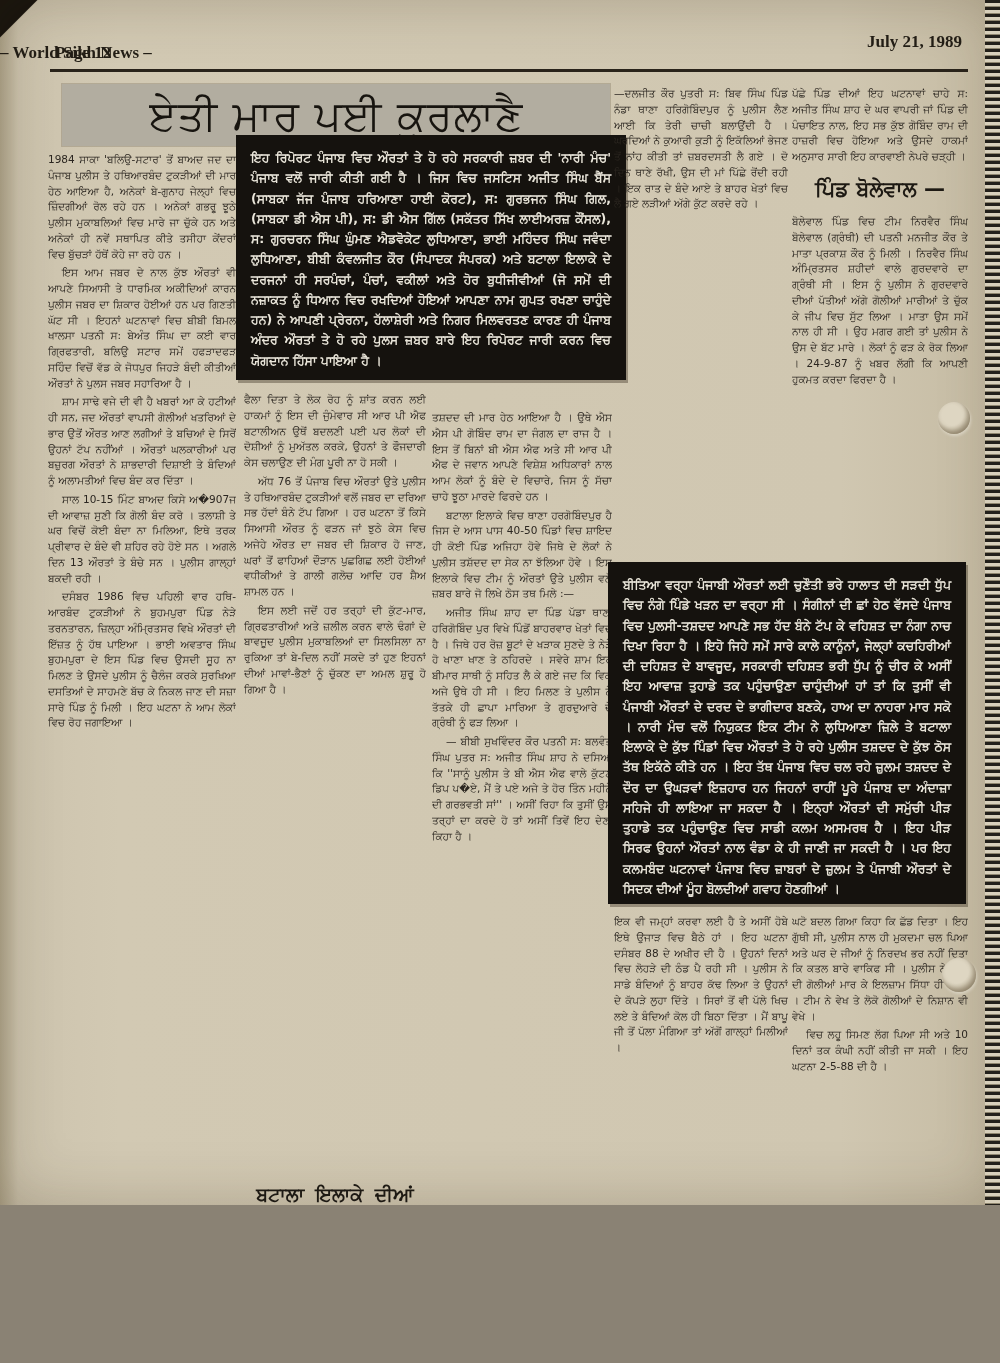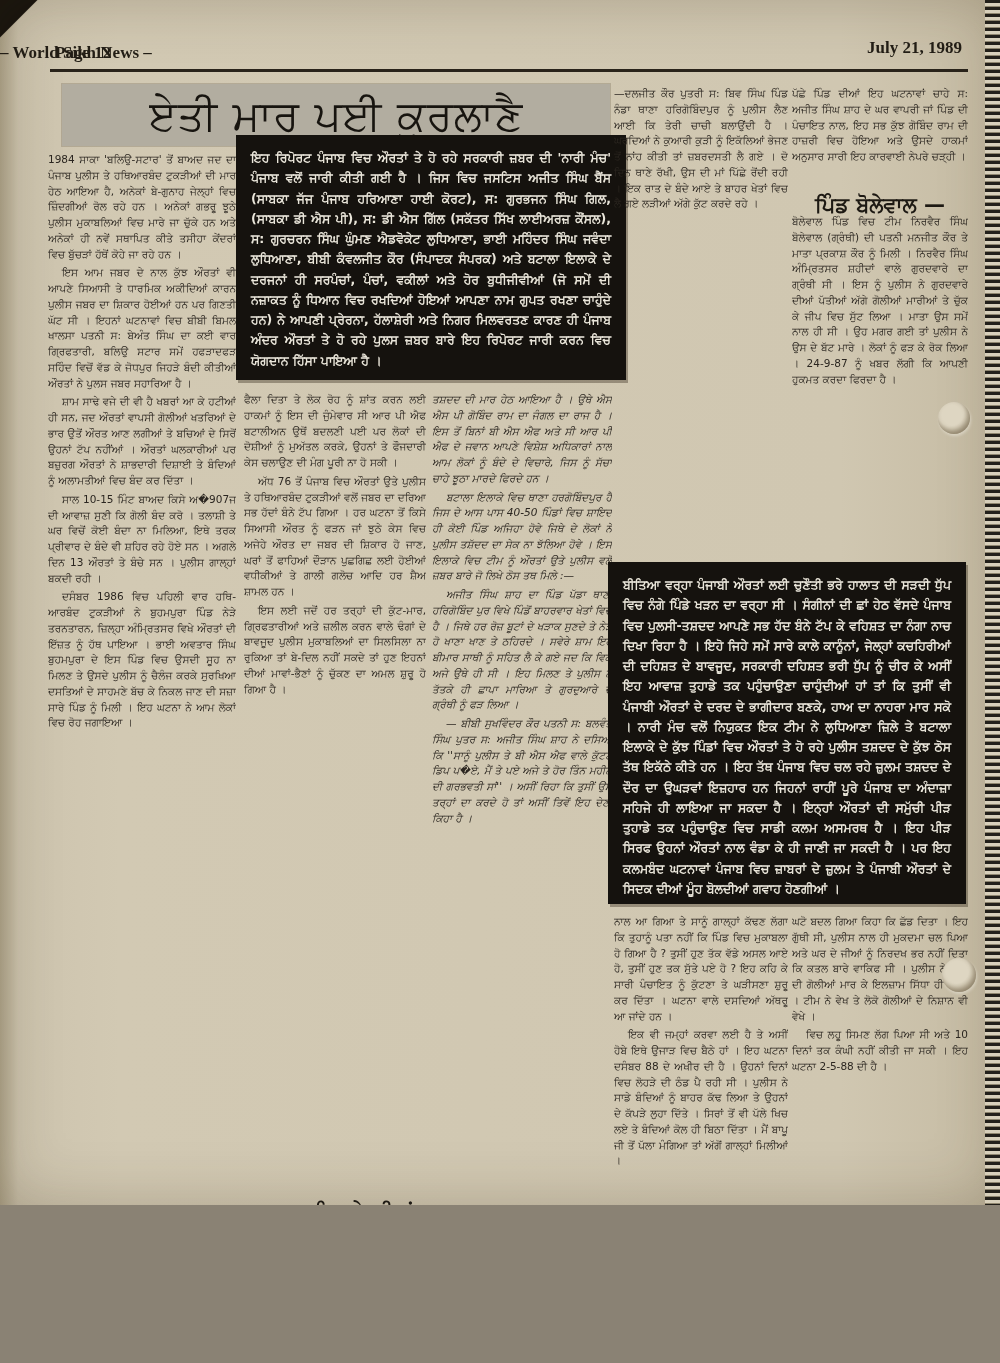--- a/index.html
+++ b/index.html
@@ -22,36 +22,36 @@
     box-shadow:0 0 0 1px rgba(90,80,60,.25);display:flex;align-items:center;justify-content:center;}
   #headline{font-size:42px;font-weight:normal;color:#17140f;letter-spacing:1px;white-space:nowrap;overflow:hidden;}
   
   .blackbox{background:#15120e;color:#eae6da;font-weight:bold;font-size:12.5px;line-height:1.62;
     text-align:justify;padding:13px 15px;box-sizing:border-box;overflow:hidden;
     box-shadow:2px 3px 0 rgba(40,30,15,.35);}
   
   .col{font-size:10.5px;line-height:1.5;text-align:justify;overflow:hidden;}
   .col p{margin:0 0 3px 0;text-indent:14px;}
   .col p:first-child{text-indent:0;}
-  .subhead{font-weight:bold;color:#1d1913;text-align:center;line-height:1.25;margin-top:16px;}
+  .subhead{font-weight:bold;color:#1d1913;text-align:center;line-height:1.25;}
   
   .hole{border-radius:50%;background:radial-gradient(circle at 40% 35%,#ded6c2 0 45%,#cfc6b0 60%,#b7ac93 100%);
     box-shadow:inset -2px -3px 5px rgba(80,65,40,.45),1px 2px 3px rgba(255,255,250,.35);}
   #spiral{right:0;top:0;width:15px;height:1363px;
     background:repeating-linear-gradient(180deg,#23201a 0 3px,#d8d0bb 3px 6px,#8f866f 6px 7px);}
   .smudge{background:rgba(110,105,100,.18);filter:blur(2px);border-radius:3px;}
 </style>
 </head>
 <body>
 
 <div id="scan">
 
   <div class="abs hdr" style="left:55px;top:43px;">Page 12</div>
   <div class="abs hdr" style="left:0;top:43px;width:1000px;text-align:left;">– World Sikh News –</div>
-  <div class="abs hdr" style="right:38px;top:38px;">July 21, 1989</div>
+  <div class="abs hdr" style="right:38px;top:32px;">July 21, 1989</div>
   <div class="abs" id="rule"></div>
 
   <div class="abs" id="headline-band">
     <div id="headline">ਏਤੀ ਮਾਰ ਪਈ ਕੁਰਲਾਣੈ</div>
   </div>
 
   <div class="abs col" style="left:48px;top:152px;width:188px;height:1182px;">
       <p>1984 ਸਾਕਾ 'ਬਲਿਉ-ਸਟਾਰ' ਤੋਂ ਬਾਅਦ ਜਦ ਦਾ ਪੰਜਾਬ ਪੁਲੀਸ ਤੇ ਹਥਿਆਰਬੰਦ ਟੁਕੜੀਆਂ ਦੀ ਮਾਰ ਹੇਠ ਆਇਆ ਹੈ, ਅਨੇਕਾਂ ਬੇ-ਗੁਨਾਹ ਜੇਲ੍ਹਾਂ ਵਿਚ ਜ਼ਿੰਦਗੀਆਂ ਰੋਲ ਰਹੇ ਹਨ । ਅਨੇਕਾਂ ਗਭਰੂ ਝੂਠੇ ਪੁਲੀਸ ਮੁਕਾਬਲਿਆਂ ਵਿਚ ਮਾਰੇ ਜਾ ਚੁੱਕੇ ਹਨ ਅਤੇ ਅਨੇਕਾਂ ਹੀ ਨਵੇਂ ਸਥਾਪਿਤ ਕੀਤੇ ਤਸੀਹਾ ਕੇਂਦਰਾਂ ਵਿਚ ਬੁੱਚੜਾਂ ਹੱਥੋਂ ਕੋਹੇ ਜਾ ਰਹੇ ਹਨ ।</p>
       <p>ਇਸ ਆਮ ਜਬਰ ਦੇ ਨਾਲ ਕੁੱਝ ਔਰਤਾਂ ਵੀ ਆਪਣੇ ਸਿਆਸੀ ਤੇ ਧਾਰਮਿਕ ਅਕੀਦਿਆਂ ਕਾਰਨ ਪੁਲੀਸ ਜਬਰ ਦਾ ਸ਼ਿਕਾਰ ਹੋਈਆਂ ਹਨ ਪਰ ਗਿਣਤੀ ਘੱਟ ਸੀ । ਇਹਨਾਂ ਘਟਨਾਵਾਂ ਵਿਚ ਬੀਬੀ ਬਿਮਲ ਖਾਲਸਾ ਪਤਨੀ ਸ: ਬੇਅੰਤ ਸਿੰਘ ਦਾ ਕਈ ਵਾਰ ਗ੍ਰਿਫਤਾਰੀ, ਬਲਿਉ ਸਟਾਰ ਸਮੇਂ ਹਫੜਾਦਫੜ ਸਹਿੰਦ ਵਿਚੋਂ ਵੱਡ ਕੇ ਜੋਧਪੁਰ ਜਿਹੜੇ ਬੰਦੀ ਕੀਤੀਆਂ ਔਰਤਾਂ ਨੇ ਪੁਲਸ ਜਬਰ ਸਹਾਰਿਆ ਹੈ ।</p>
       <p>ਸ਼ਾਮ ਸਾਢੇ ਵਜੇ ਦੀ ਵੀ ਹੈ ਖਬਰਾਂ ਆ ਕੇ ਹਟੀਆਂ ਹੀ ਸਨ, ਜਦ ਔਰਤਾਂ ਵਾਪਸੀ ਗੋਲੀਆਂ ਖਤਰਿਆਂ ਦੇ ਭਾਰ ਉਤੋਂ ਔਰਤ ਆਣ ਲਗੀਆਂ ਤੇ ਬਚਿਆਂ ਦੇ ਸਿਰੋਂ ਉਹਨਾਂ ਟੱਪ ਨਹੀਂਆਂ । ਔਰਤਾਂ ਘਲਕਾਰੀਆਂ ਪਰ ਬਜ਼ੁਰਗ ਔਰਤਾਂ ਨੇ ਸ਼ਾਭਦਾਰੀ ਦਿਸ਼ਾਈ ਤੇ ਬੰਦਿਆਂ ਨੂੰ ਅਲਾਮਤੀਆਂ ਵਿਚ ਬੰਦ ਕਰ ਦਿੱਤਾ ।</p>
@@ -64,21 +64,21 @@
   <div class="abs col" style="left:244px;top:392px;width:182px;height:786px;">
       <p>ਫੈਲਾ ਦਿਤਾ ਤੇ ਲੋਕ ਰੋਹ ਨੂੰ ਸ਼ਾਂਤ ਕਰਨ ਲਈ ਹਾਕਮਾਂ ਨੂੰ ਇਸ ਦੀ ਜੁੰਮੇਵਾਰ ਸੀ ਆਰ ਪੀ ਐਫ ਬਟਾਲੀਅਨ ਉਥੋਂ ਬਦਲਣੀ ਪਈ ਪਰ ਲੋਕਾਂ ਦੀ ਦੋਸ਼ੀਆਂ ਨੂੰ ਮੁਅੱਤਲ ਕਰਕੇ, ਉਹਨਾਂ ਤੇ ਫੌਜਦਾਰੀ ਕੇਸ ਚਲਾਉਣ ਦੀ ਮੰਗ ਪੂਰੀ ਨਾ ਹੋ ਸਕੀ ।</p>
       <p>ਅੱਧ 76 ਤੋਂ ਪੰਜਾਬ ਵਿਚ ਔਰਤਾਂ ਉਤੇ ਪੁਲੀਸ ਤੇ ਹਥਿਆਰਬੰਦ ਟੁਕੜੀਆਂ ਵਲੋਂ ਜਬਰ ਦਾ ਦਰਿਆ ਸਭ ਹੱਦਾਂ ਬੰਨੇ ਟੱਪ ਗਿਆ । ਹਰ ਘਟਨਾ ਤੋਂ ਕਿਸੇ ਸਿਆਸੀ ਔਰਤ ਨੂੰ ਫੜਨ ਜਾਂ ਝੁਠੇ ਕੇਸ ਵਿਚ ਅਜੇਹੇ ਔਰਤ ਦਾ ਜਬਰ ਦੀ ਸ਼ਿਕਾਰ ਹੋ ਜਾਣ, ਘਰਾਂ ਤੋਂ ਫਾਹਿਆਂ ਦੌੜਾਨ ਪੁਛਗਿਛ ਲਈ ਹੋਈਆਂ ਵਧੀਕੀਆਂ ਤੇ ਗਾਲੀ ਗਲੋਚ ਆਦਿ ਹਰ ਸ਼ੈਅ ਸ਼ਾਮਲ ਹਨ ।</p>
       <p>ਇਸ ਲਈ ਜਦੋਂ ਹਰ ਤਰ੍ਹਾਂ ਦੀ ਕੁੱਟ-ਮਾਰ, ਗ੍ਰਿਫਤਾਰੀਆਂ ਅਤੇ ਜ਼ਲੀਲ ਕਰਨ ਵਾਲੇ ਢੰਗਾਂ ਦੇ ਬਾਵਜੂਦ ਪੁਲੀਸ ਮੁਕਾਬਲਿਆਂ ਦਾ ਸਿਲਸਿਲਾ ਨਾ ਰੁਕਿਆ ਤਾਂ ਬੇ-ਦਿਲ ਨਹੀਂ ਸਕਦੇ ਤਾਂ ਹੁਣ ਇਹਨਾਂ ਦੀਆਂ ਮਾਵਾਂ-ਭੈਣਾਂ ਨੂੰ ਚੁੱਕਣ ਦਾ ਅਮਲ ਸ਼ੁਰੂ ਹੋ ਗਿਆ ਹੈ ।</p>
     </div>
   <div class="abs subhead" style="left:244px;top:1185px;width:182px;font-size:19px;font-family:Liberation Mono, monospace;">ਬਟਾਲਾ ਇਲਾਕੇ ਦੀਆਂ ਕੁੱਝ ਘਟਨਾਵਾਂ —</div>
   <div class="abs col" style="left:244px;top:1258px;width:182px;height:76px;">
       <p>ਬਟਾਲਾ ਗੁਰਦਾਸਪੁਰ ਜ਼ਿਲ੍ਹੇ ਵਿਚ ਹੈ, ਪ੍ਰੰਤੂ ਬਟਾਲਾ ਤਹਿਸੀਲ ਨੂੰ ਪੁਲੀਸ ਜ਼ਿਲ੍ਹੇ ਵਿਚ ਤਬਦੀਲ ਕਰਕੇ ਵਿਸ਼ੇਸ਼ ਅਖਤਿਆਰ ਦਿਤੇ ਹੋਏ ਹਨ । ਇਹ ਇਲਾਕਾ ਸਭ ਤੋਂ ਵੱਧ ਪੁਲੀਸ</p>
     </div>
 
-  <div class="abs col" style="left:432px;top:392px;width:180px;height:942px;font-style:italic;">
+  <div class="abs col" style="left:432px;top:410px;width:180px;height:942px;">
       <p>ਤਸ਼ਦਦ ਦੀ ਮਾਰ ਹੇਠ ਆਇਆ ਹੈ । ਉਥੇ ਐਸ ਐਸ ਪੀ ਗੋਬਿੰਦ ਰਾਮ ਦਾ ਜੰਗਲ ਦਾ ਰਾਜ ਹੈ । ਇਸ ਤੋਂ ਬਿਨਾਂ ਬੀ ਐਸ ਐਫ ਅਤੇ ਸੀ ਆਰ ਪੀ ਐਫ ਦੇ ਜਵਾਨ ਆਪਣੇ ਵਿਸ਼ੇਸ਼ ਅਧਿਕਾਰਾਂ ਨਾਲ ਆਮ ਲੋਕਾਂ ਨੂੰ ਬੰਦੇ ਦੇ ਵਿਚਾਰੇ, ਜਿਸ ਨੂੰ ਸੱਚਾ ਚਾਹੇ ਝੂਠਾ ਮਾਰਦੇ ਫਿਰਦੇ ਹਨ ।</p>
       <p>ਬਟਾਲਾ ਇਲਾਕੇ ਵਿਚ ਥਾਣਾ ਹਰਗੋਬਿੰਦਪੁਰ ਹੈ ਜਿਸ ਦੇ ਆਸ ਪਾਸ 40-50 ਪਿੰਡਾਂ ਵਿਚ ਸ਼ਾਇਦ ਹੀ ਕੋਈ ਪਿੰਡ ਅਜਿਹਾ ਹੋਵੇ ਜਿਥੇ ਦੇ ਲੋਕਾਂ ਨੇ ਪੁਲੀਸ ਤਸ਼ੱਦਦ ਦਾ ਸੇਕ ਨਾ ਝੱਲਿਆ ਹੋਵੇ । ਇਸ ਇਲਾਕੇ ਵਿਚ ਟੀਮ ਨੂੰ ਔਰਤਾਂ ਉਤੇ ਪੁਲੀਸ ਵਲੋਂ ਜ਼ਬਰ ਬਾਰੇ ਜੋ ਲਿਖੇ ਠੋਸ ਤਥ ਮਿਲੇ :—</p>
       <p>ਅਜੀਤ ਸਿੰਘ ਸ਼ਾਹ ਦਾ ਪਿੰਡ ਪੱਡਾ ਥਾਣਾ ਹਰਿਗੋਬਿੰਦ ਪੁਰ ਵਿਖੇ ਪਿੰਡੋਂ ਬਾਹਰਵਾਰ ਖੇਤਾਂ ਵਿਚ ਹੈ । ਜਿਥੇ ਹਰ ਰੋਜ਼ ਬੂਟਾਂ ਦੇ ਖੜਾਕ ਸੁਣਦੇ ਤੇ ਨੇੜੇ ਹੋ ਖਾਣਾ ਖਾਣ ਤੇ ਠਹਿਰਦੇ । ਸਵੇਰੇ ਸ਼ਾਮ ਇਹ ਬੀਮਾਰ ਸਾਥੀ ਨੂੰ ਸਹਿਤ ਲੈ ਕੇ ਗਏ ਜਦ ਕਿ ਵਿਕ ਅਜੇ ਉਥੇ ਹੀ ਸੀ । ਇਹ ਮਿਲਣ ਤੇ ਪੁਲੀਸ ਨੇ ਤੱਤਕੇ ਹੀ ਛਾਪਾ ਮਾਰਿਆ ਤੇ ਗੁਰਦੁਆਰੇ ਦੇ ਗ੍ਰੰਥੀ ਨੂੰ ਫੜ ਲਿਆ ।</p>
       <p>— ਬੀਬੀ ਸੁਖਵਿੰਦਰ ਕੌਰ ਪਤਨੀ ਸ: ਬਲਵੰਤ ਸਿੰਘ ਪੁਤਰ ਸ: ਅਜੀਤ ਸਿੰਘ ਸ਼ਾਹ ਨੇ ਦਸਿਆ ਕਿ ''ਸਾਨੂੰ ਪੁਲੀਸ ਤੇ ਬੀ ਐਸ ਐਫ ਵਾਲੇ ਕੁੱਟਣ ਡਿਪ ਪ�ਏ, ਮੈਂ ਤੇ ਪਏ ਅਜੇ ਤੇ ਹੋਰ ਤਿੰਨ ਮਹੀਨੇ ਦੀ ਗਰਭਵਤੀ ਸਾਂ'' । ਅਸੀਂ ਰਿਹਾ ਕਿ ਤੁਸੀਂ ਉਸ ਤਰ੍ਹਾਂ ਦਾ ਕਰਦੇ ਹੋ ਤਾਂ ਅਸੀਂ ਤਿਵੇਂ ਇਹ ਦੇਣਾ ਕਿਹਾ ਹੈ ।</p>
     </div>
 
   <div class="abs col" style="left:614px;top:86px;width:174px;height:472px;">
       <p>—ਦਲਜੀਤ ਕੌਰ ਪੁਤਰੀ ਸ: ਬਿਵ ਸਿੰਘ ਪਿੰਡ ਨੰਡਾ ਥਾਣਾ ਹਰਿਗੋਬਿੰਦਪੁਰ ਨੂੰ ਪੁਲੀਸ ਲੈਣ ਆਈ ਕਿ ਤੇਰੀ ਚਾਚੀ ਬਲਾਉਂਦੀ ਹੈ । ਘਰਦਿਆਂ ਨੇ ਕੁਆਰੀ ਕੁੜੀ ਨੂੰ ਇਕੱਲਿਆਂ ਭੇਜਣ ਤੋਂ ਨਾਂਹ ਕੀਤੀ ਤਾਂ ਜ਼ਬਰਦਸਤੀ ਲੈ ਗਏ । ਦੋ ਦਿਨ ਥਾਣੇ ਰੱਖੀ, ਉਸ ਦੀ ਮਾਂ ਪਿੱਛੇ ਰੋਂਦੀ ਰਹੀ । ਇਕ ਰਾਤ ਦੇ ਬੰਦੇ ਆਏ ਤੇ ਬਾਹਰ ਖੇਤਾਂ ਵਿਚ ਲੈ ਗਏ ਲੜੀਆਂ ਅੱਗੇ ਕੁੱਟ ਕਰਦੇ ਰਹੇ ।</p>
     </div>
 
@@ -86,21 +86,20 @@
       <p>ਪੱਛੇ ਪਿੰਡ ਦੀਆਂ ਇਹ ਘਟਨਾਵਾਂ ਚਾਹੇ ਸ: ਅਜੀਤ ਸਿੰਘ ਸ਼ਾਹ ਦੇ ਘਰ ਵਾਪਰੀ ਜਾਂ ਪਿੰਡ ਦੀ ਪੰਚਾਇਤ ਨਾਲ, ਇਹ ਸਭ ਕੁੱਝ ਗੋਬਿੰਦ ਰਾਮ ਦੀ ਹਾਜ਼ਰੀ ਵਿਚ ਹੋਇਆ ਅਤੇ ਉਸਦੇ ਹਾਕਮਾਂ ਅਨੁਸਾਰ ਸਾਰੀ ਇਹ ਕਾਰਵਾਈ ਨੇਪਰੇ ਚੜ੍ਹੀ ।</p>
     </div>
   <div class="abs subhead" style="left:792px;top:176px;width:176px;font-size:21px;">ਪਿੰਡ ਬੋਲੇਵਾਲ —</div>
   <div class="abs col" style="left:792px;top:214px;width:176px;height:344px;">
       <p>ਬੋਲੇਵਾਲ ਪਿੰਡ ਵਿਚ ਟੀਮ ਨਿਰਵੈਰ ਸਿੰਘ ਬੋਲੇਵਾਲ (ਗ੍ਰੰਥੀ) ਦੀ ਪਤਨੀ ਮਨਜੀਤ ਕੌਰ ਤੇ ਮਾਤਾ ਪ੍ਰਕਾਸ਼ ਕੌਰ ਨੂੰ ਮਿਲੀ । ਨਿਰਵੈਰ ਸਿੰਘ ਅੰਮ੍ਰਿਤਸਰ ਸ਼ਹੀਦਾਂ ਵਾਲੇ ਗੁਰਦਵਾਰੇ ਦਾ ਗ੍ਰੰਥੀ ਸੀ । ਇਸ ਨੂੰ ਪੁਲੀਸ ਨੇ ਗੁਰਦਵਾਰੇ ਦੀਆਂ ਪੱਤੀਆਂ ਅੱਗੇ ਗੋਲੀਆਂ ਮਾਰੀਆਂ ਤੇ ਚੁੱਕ ਕੇ ਜੀਪ ਵਿਚ ਸੁੱਟ ਲਿਆ । ਮਾਤਾ ਉਸ ਸਮੇਂ ਨਾਲ ਹੀ ਸੀ । ਉਹ ਮਗਰ ਗਈ ਤਾਂ ਪੁਲੀਸ ਨੇ ਉਸ ਦੇ ਬੱਟ ਮਾਰੇ । ਲੋਕਾਂ ਨੂੰ ਫੜ ਕੇ ਰੋਕ ਲਿਆ । 24-9-87 ਨੂੰ ਖਬਰ ਲੱਗੀ ਕਿ ਆਪਣੀ ਹੁਕਮਤ ਕਰਦਾ ਫਿਰਦਾ ਹੈ ।</p>
     </div>
 
   <div class="abs blackbox" style="left:608px;top:562px;width:358px;height:342px;">ਬੀਤਿਆ ਵਰ੍ਹਾ ਪੰਜਾਬੀ ਔਰਤਾਂ ਲਈ ਚੁਣੌਤੀ ਭਰੇ ਹਾਲਾਤ ਦੀ ਸੜਦੀ ਧੁੱਪ ਵਿਚ ਨੰਗੇ ਪਿੰਡੇ ਖੜਨ ਦਾ ਵਰ੍ਹਾ ਸੀ । ਸੰਗੀਨਾਂ ਦੀ ਛਾਂ ਹੇਠ ਵੱਸਦੇ ਪੰਜਾਬ ਵਿਚ ਪੁਲਸੀ-ਤਸ਼ਦਦ ਆਪਣੇ ਸਭ ਹੱਦ ਬੰਨੇ ਟੱਪ ਕੇ ਵਹਿਸ਼ਤ ਦਾ ਨੰਗਾ ਨਾਚ ਦਿਖਾ ਰਿਹਾ ਹੈ । ਇਹੋ ਜਿਹੇ ਸਮੇਂ ਸਾਰੇ ਕਾਲੇ ਕਾਨੂੰਨਾਂ, ਜੇਲ੍ਹਾਂ ਕਚਹਿਰੀਆਂ ਦੀ ਦਹਿਸ਼ਤ ਦੇ ਬਾਵਜੂਦ, ਸਰਕਾਰੀ ਦਹਿਸ਼ਤ ਭਰੀ ਧੁੱਪ ਨੂੰ ਚੀਰ ਕੇ ਅਸੀਂ ਇਹ ਆਵਾਜ਼ ਤੁਹਾਡੇ ਤਕ ਪਹੁੰਚਾਉਣਾ ਚਾਹੁੰਦੀਆਂ ਹਾਂ ਤਾਂ ਕਿ ਤੁਸੀਂ ਵੀ ਪੰਜਾਬੀ ਔਰਤਾਂ ਦੇ ਦਰਦ ਦੇ ਭਾਗੀਦਾਰ ਬਣਕੇ, ਹਾਅ ਦਾ ਨਾਹਰਾ ਮਾਰ ਸਕੋ । ਨਾਰੀ ਮੰਚ ਵਲੋਂ ਨਿਯੁਕਤ ਇਕ ਟੀਮ ਨੇ ਲੁਧਿਆਣਾ ਜ਼ਿਲੇ ਤੇ ਬਟਾਲਾ ਇਲਾਕੇ ਦੇ ਕੁੱਝ ਪਿੰਡਾਂ ਵਿਚ ਔਰਤਾਂ ਤੇ ਹੋ ਰਹੇ ਪੁਲੀਸ ਤਸ਼ਦਦ ਦੇ ਕੁੱਝ ਠੋਸ ਤੱਥ ਇਕੱਠੇ ਕੀਤੇ ਹਨ । ਇਹ ਤੱਥ ਪੰਜਾਬ ਵਿਚ ਚਲ ਰਹੇ ਜ਼ੁਲਮ ਤਸ਼ਦਦ ਦੇ ਦੌਰ ਦਾ ਉਘੜਵਾਂ ਇਜ਼ਹਾਰ ਹਨ ਜਿਹਨਾਂ ਰਾਹੀਂ ਪੂਰੇ ਪੰਜਾਬ ਦਾ ਅੰਦਾਜ਼ਾ ਸਹਿਜੇ ਹੀ ਲਾਇਆ ਜਾ ਸਕਦਾ ਹੈ । ਇਨ੍ਹਾਂ ਔਰਤਾਂ ਦੀ ਸਮੁੱਚੀ ਪੀੜ ਤੁਹਾਡੇ ਤਕ ਪਹੁੰਚਾਉਣ ਵਿਚ ਸਾਡੀ ਕਲਮ ਅਸਮਰਥ ਹੈ । ਇਹ ਪੀੜ ਸਿਰਫ ਉਹਨਾਂ ਔਰਤਾਂ ਨਾਲ ਵੰਡਾ ਕੇ ਹੀ ਜਾਣੀ ਜਾ ਸਕਦੀ ਹੈ । ਪਰ ਇਹ ਕਲਮਬੰਦ ਘਟਨਾਵਾਂ ਪੰਜਾਬ ਵਿਚ ਜ਼ਾਬਰਾਂ ਦੇ ਜ਼ੁਲਮ ਤੇ ਪੰਜਾਬੀ ਔਰਤਾਂ ਦੇ ਸਿਦਕ ਦੀਆਂ ਮੂੰਹ ਬੋਲਦੀਆਂ ਗਵਾਹ ਹੋਣਗੀਆਂ ।</div>
 
   <div class="abs col" style="left:614px;top:914px;width:174px;height:420px;">
-      <p>ਨਾਲ ਆ ਗਿਆ ਤੇ ਸਾਨੂੰ ਗਾਲ੍ਹਾਂ ਕੱਢਣ ਲੱਗਾ ਕਿ ਤੁਹਾਨੂੰ ਪਤਾ ਨਹੀਂ ਕਿ ਪਿੰਡ ਵਿਚ ਮੁਕਾਬਲਾ ਹੋ ਗਿਆ ਹੈ ? ਤੁਸੀਂ ਹੁਣ ਤੱਕ ਵੱਡੇ ਅਸਲ ਆਏ ਹੋ, ਤੁਸੀਂ ਹੁਣ ਤਕ ਸੁੱਤੇ ਪਏ ਹੋ ? ਇਹ ਕਹਿ ਕੇ ਸਾਰੀ ਪੰਚਾਇਤ ਨੂੰ ਕੁੱਟਣਾ ਤੇ ਘੜੀਸਣਾ ਸ਼ੁਰੂ ਕਰ ਦਿੱਤਾ । ਘਟਨਾ ਵਾਲੇ ਦਸਦਿਆਂ ਅੱਥਰੂ ਆ ਜਾਂਦੇ ਹਨ ।</p>
       <p>ਇਕ ਵੀ ਜਮ੍ਹਾਂ ਕਰਵਾ ਲਈ ਹੈ ਤੇ ਅਸੀਂ ਹੋਬੇ ਇਥੇ ਉਜਾੜ ਵਿਚ ਬੈਠੇ ਹਾਂ । ਇਹ ਘਟਨਾ ਦਸੰਬਰ 88 ਦੇ ਅਖੀਰ ਦੀ ਹੈ । ਉਹਨਾਂ ਦਿਨਾਂ ਵਿਚ ਲੋਹੜੇ ਦੀ ਠੰਡ ਪੈ ਰਹੀ ਸੀ । ਪੁਲੀਸ ਨੇ ਸਾਡੇ ਬੰਦਿਆਂ ਨੂੰ ਬਾਹਰ ਕੱਢ ਲਿਆ ਤੇ ਉਹਨਾਂ ਦੇ ਕੱਪੜੇ ਲੁਹਾ ਦਿੱਤੇ । ਸਿਰਾਂ ਤੋਂ ਵੀ ਪੱਲੇ ਖਿਚ ਲਏ ਤੇ ਬੰਦਿਆਂ ਕੋਲ ਹੀ ਬਿਠਾ ਦਿੱਤਾ । ਮੈਂ ਬਾਪੂ ਜੀ ਤੋਂ ਪੱਲਾ ਮੰਗਿਆ ਤਾਂ ਅੱਗੋਂ ਗਾਲ੍ਹਾਂ ਮਿਲੀਆਂ ।</p>
     </div>
   <div class="abs col" style="left:792px;top:914px;width:176px;height:362px;">
       <p>ਘਟੋ ਬਦਲ ਗਿਆ ਕਿਹਾ ਕਿ ਛੱਡ ਦਿਤਾ । ਇਹ ਗੁੱਥੀ ਸੀ, ਪੁਲੀਸ ਨਾਲ ਹੀ ਮੁਕਦਮਾ ਚਲ ਪਿਆ ਅਤੇ ਘਰ ਦੇ ਜੀਆਂ ਨੂੰ ਨਿਰਦਖ ਭਰ ਨਹੀਂ ਦਿਤਾ ਕਿ ਕਤਲ ਬਾਰੇ ਵਾਕਿਫ ਸੀ । ਪੁਲੀਸ ਨੇ ਪਿੰਡੋਂ ਦੀ ਗੋਲੀਆਂ ਮਾਰ ਕੇ ਇਲਜ਼ਾਮ ਸਿੱਧਾ ਹੀ ਦਿਤਾ । ਟੀਮ ਨੇ ਵੇਖ ਤੇ ਲੋਕੋ ਗੋਲੀਆਂ ਦੇ ਨਿਸ਼ਾਨ ਵੀ ਵੇਖੇ ।</p>
       <p>ਵਿਚ ਲਹੂ ਸਿਮਣ ਲੱਗ ਪਿਆ ਸੀ ਅਤੇ 10 ਦਿਨਾਂ ਤਕ ਕੰਘੀ ਨਹੀਂ ਕੀਤੀ ਜਾ ਸਕੀ । ਇਹ ਘਟਨਾ 2-5-88 ਦੀ ਹੈ ।</p>
     </div>
 
   <div class="abs hole" style="left:938px;top:402px;width:32px;height:32px;"></div>
   <div class="abs hole" style="left:942px;top:958px;width:34px;height:34px;"></div>
   <div class="abs" id="spiral"></div>

